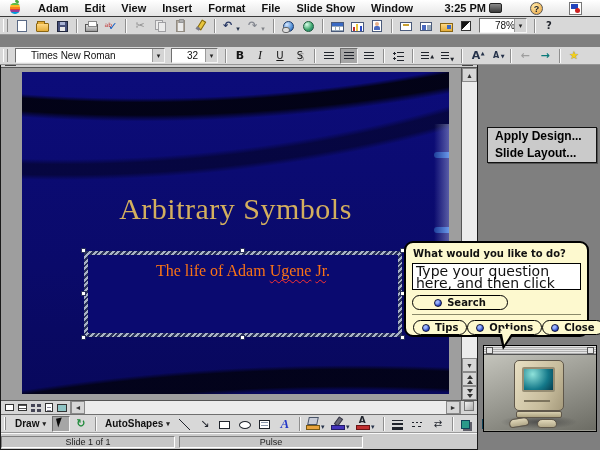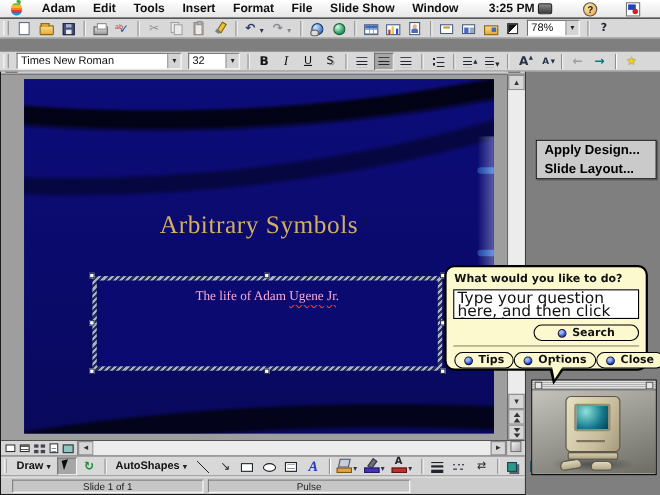--- a/index.html
+++ b/index.html
@@ -127,21 +127,21 @@
      background-size:11px 1px,11px 2px,11px 3px;background-position:0 0,0 3px,0 7px;background-repeat:no-repeat}
   .i-dash-style{width:11px;height:8px;margin-top:3px;background-image:
      repeating-linear-gradient(to right,#20242c 0 2px,transparent 2px 4px),repeating-linear-gradient(to right,#20242c 0 3px,transparent 3px 6px);
      background-size:11px 1px,11px 1px;background-position:0 1px,0 5px;background-repeat:no-repeat}
   .i-arrow-style::before{content:"⇄";font-size:10px;color:#20242c}
   .i-shadow-effect{width:9px;height:9px;margin:1px 3px 0 0;background:#2a9a8a;border:1px solid #11445a;box-shadow:2px 2px 0 #60606a}
   .i-3d-effect{width:10px;height:10px;margin-top:1px;background:linear-gradient(135deg,#c2ece4,#2a9a8a 60%,#16635a);border:1px solid #11445a}
 
   
   .combo{display:inline-flex;align-items:stretch;height:15px;background:#fff;border:1px solid;border-color:#707070 #f4f4f4 #f4f4f4 #707070;margin:0 3px;font-size:10px}
-  .combo-text{padding:0 3px;line-height:13px;white-space:nowrap;overflow:hidden;color:#111}
+  .combo-text{padding:0 15px;line-height:13px;white-space:nowrap;overflow:hidden;color:#111}
   .combo-arrow{width:12px;background:#d4d4d4;border-left:1px solid #9a9a9a;text-align:center}
   .combo-arrow::before{content:"▾";font-size:7px;line-height:13px;color:#222}
   .font-combo{width:150px}.font-combo .combo-text{flex:1}
   .size-combo{width:47px}.size-combo .combo-text{flex:1}
   .zoom-combo{width:48px}.zoom-combo .combo-text{flex:1}
 
   
   .doc-window{position:absolute;left:0;top:52px;width:478px;height:398px;border:1px solid #1a1a1a;background:#cccccc;
               display:flex;flex-direction:column;z-index:10}
   .titlebar{height:15px;background:#cfcfcf;display:flex;align-items:center;padding:0 4px;border-bottom:1px solid #555}
@@ -157,25 +157,25 @@
   .slide{position:absolute;left:21px;top:4px;width:427px;height:322px;overflow:hidden;background-color:#0a0a70;
     background-image:
       radial-gradient(ellipse 900px 420px at 120px -335px,rgba(0,0,0,0) 86%,rgba(2,2,18,.95) 87%,rgba(2,2,18,.95) 90%,rgba(0,0,0,0) 91.5%),
       radial-gradient(ellipse 950px 520px at 40px -360px,rgba(0,0,0,0) 86%,rgba(2,2,24,.55) 87%,rgba(2,2,24,.55) 89%,rgba(0,0,0,0) 90%),
       radial-gradient(ellipse 1000px 420px at 330px 688px,rgba(0,0,0,0) 88%,rgba(2,2,16,.85) 89%,rgba(2,2,16,.85) 93%,rgba(0,0,0,0) 94%),
       linear-gradient(180deg,#0c0c7a 0%,#0a0a6a 60%,#08085c 100%)}
   .glow{position:absolute;right:0;top:52px;width:15px;height:125px;background:linear-gradient(to left,rgba(215,225,255,.38),rgba(215,225,255,0))}
   .streak{position:absolute;right:0;height:6px;width:15px;border-radius:4px 0 0 4px;background:linear-gradient(to right,#1e3f9a,#6a98ea)}
   .s1{top:80px}.s2{top:155px}
   .slide-title{position:absolute;left:0;right:0;top:120px;text-align:center;font-family:"Liberation Serif",serif;
-               font-size:23px;color:#d3af5e;letter-spacing:.5px}
+               font-size:30px;color:#d3af5e;letter-spacing:.5px}
   .subtitle-box{position:absolute;left:62px;top:179px;width:318px;height:86px;
                 background:repeating-linear-gradient(135deg,#a8b2c6 0 2px,#28305a 2px 4px)}
   .sub-inner{position:absolute;left:4px;top:4px;right:4px;bottom:4px;background:#0a0a70}
-  .subtitle-text{margin-top:7px;text-align:center;font-family:"Liberation Serif",serif;font-size:12px;color:#f9a8d4;white-space:nowrap}
+  .subtitle-text{margin-top:7px;text-align:center;font-family:"Liberation Serif",serif;font-size:16px;color:#f97316;white-space:nowrap}
   .squiggle{text-decoration:underline;text-decoration-style:wavy;text-decoration-color:#ff3030;text-decoration-thickness:1px;text-underline-offset:3px}
   .hd{position:absolute;width:5px;height:5px;background:#fff;border:1px solid #28305a;z-index:2}
   .hd.nw{left:-3px;top:-3px}.hd.n{left:calc(50% - 3px);top:-3px}.hd.ne{right:-3px;top:-3px}
   .hd.w{left:-3px;top:calc(50% - 3px)}.hd.e{right:-3px;top:calc(50% - 3px)}
   .hd.sw{left:-3px;bottom:-3px}.hd.s{left:calc(50% - 3px);bottom:-3px}.hd.se{right:-3px;bottom:-3px}
 
   
   .vscroll{width:16px;background:#ececec;border-left:1px solid #555;display:flex;flex-direction:column}
   .sarrow{height:14px;width:100%;background:#d6d6d6;border:1px solid #8a8a8a;display:flex;align-items:center;justify-content:center;
           font-size:7px;color:#333;flex:none}
@@ -201,40 +201,40 @@
   .corner{width:17px;background:#d6d6d6;border-left:1px solid #8a8a8a;position:relative}
   .corner::before{content:"";position:absolute;right:3px;bottom:3px;width:8px;height:8px;border:1px solid #777;background:linear-gradient(135deg,#f2f2f2,#aaa)}
 
   
   .t-draw{position:static;width:auto;height:19px;flex:none;border-top:1px solid #6f6f6f;border-bottom:1px solid #9a9a9a;
           background:#d8d8d8;display:flex;align-items:center}
   .menu-btn{display:inline-flex;align-items:center;height:16px;padding:0 5px;font-size:10px;font-weight:bold;color:#111;gap:3px}
   .menu-btn::after{content:"▾";font-size:7px;color:#222}
 
   
-  .statusbar{height:16px;flex:none;background:#cccccc;display:flex;align-items:center;padding-left:10px;gap:4px;border-top:1px solid #f8f8f8}
+  .statusbar{height:16px;flex:none;background:#cccccc;display:flex;align-items:center;gap:4px;border-top:1px solid #f8f8f8}
   .scell{height:12px;border:1px solid;border-color:#7f7f7f #ffffff #ffffff #7f7f7f;background:#c6c6c6;
          font-size:9px;color:#222;display:flex;align-items:center;justify-content:center}
   .c1{width:174px}.c2{width:184px}
 
   
   .common-tasks{position:absolute;left:487px;top:127px;width:110px;background:#cacaca;border:1px solid #111;
                 box-shadow:1px 1px 0 rgba(0,0,0,.35);z-index:20}
   .ptitle{height:11px;display:flex;align-items:center;border-bottom:1px solid #666;
           background:repeating-linear-gradient(to bottom,#ececec 0 1px,#b2b2b2 1px 2px)}
   .pclose{width:8px;height:8px;margin:0 3px;background:#ececec;border:1px solid #555;flex:none}
   .ptext{font-size:8px;color:#222;background:#cacaca;padding:0 3px;white-space:nowrap}
   .pitem{height:17px;line-height:17px;padding-left:7px;font-size:12px;font-weight:bold;color:#000}
 
   
   .balloon{position:absolute;left:404px;top:241px;width:185px;height:96px;background:#fdf9cf;border:2px solid #000;
            border-radius:9px;padding:4px 6px;z-index:22;font-family:"DejaVu Sans",sans-serif}
   .btitle{font-size:10px;font-weight:bold;color:#111;margin:1px 0 4px 1px}
   .binput{height:27px;background:#fff;border:1px solid #000;font-size:14px;line-height:12px;padding:1px 3px;color:#111;overflow:hidden}
-  .bsearch-row{display:flex;justify-content:flex-end;margin:5px 0 4px}
+  .bsearch-row{display:flex;justify-content:flex-start;margin:5px 0 4px}
   .pill{display:inline-flex;align-items:center;justify-content:center;border:1px solid #000;border-radius:9px;
         background:#fdf9cf;height:15px;padding:0 8px;gap:5px}
   .pill.search{width:96px}
   .bdot{width:8px;height:8px;border-radius:50%;border:1px solid #10143a;flex:none;
         background:radial-gradient(circle at 35% 30%,#9ab4ff 0 25%,#1c39bb 75%)}
   .plabel{font-size:10px;font-weight:bold;color:#111;white-space:nowrap}
   .bsep{border-top:1px solid #8a8a6a;margin:2px 0 5px}
   .brow{display:flex;justify-content:space-between;padding:0 1px}
   .tail-b{position:absolute;left:497px;top:330px;width:0;height:0;border-left:7px solid transparent;border-right:11px solid transparent;
           border-top:20px solid #000;transform:rotate(6deg);z-index:21}
@@ -264,21 +264,21 @@
 <body>
 
 <div class="screen">
 
   <div class="menubar">
     <span class="apple">
         <span class="apple-shape"></span>
       </span>
     <span class="mitem">Adam</span>
     <span class="mitem">Edit</span>
-    <span class="mitem">Tools</span>
+    <span class="mitem">View</span>
     <span class="mitem">Insert</span>
     <span class="mitem">Format</span>
     <span class="mitem">File</span>
     <span class="mitem">Slide Show</span>
     <span class="mitem">Window</span>
     <span class="mclock">3:25 PM</span>
     <span class="mextra"></span>
     <span class="mhelp"></span>
     <span class="mapp"></span>
   </div>

